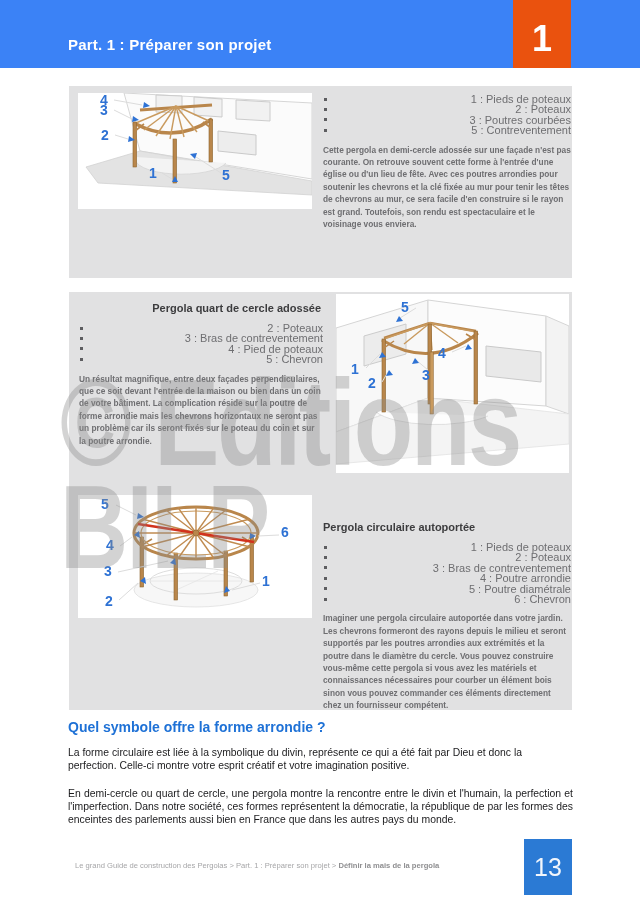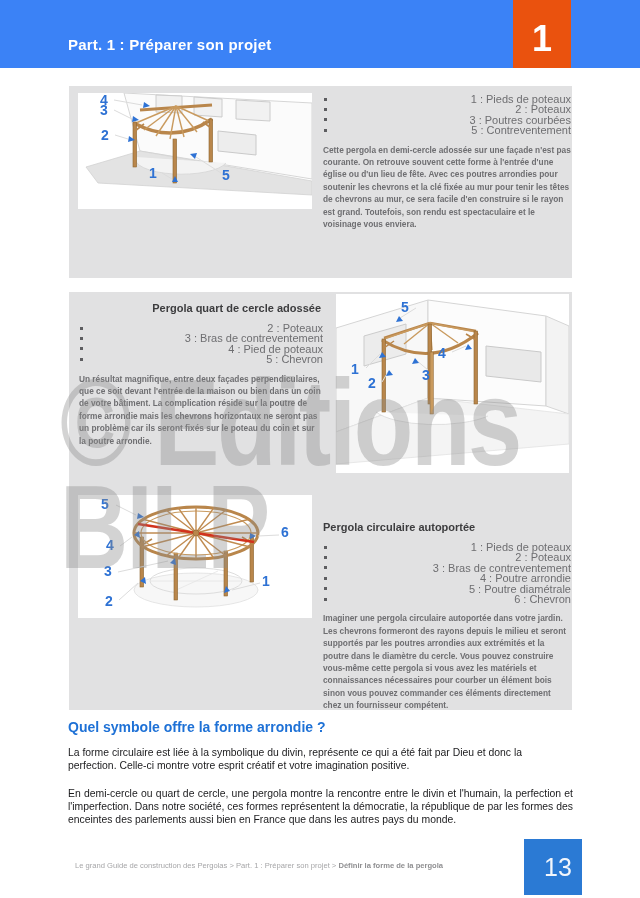--- a/index.html
+++ b/index.html
@@ -50,21 +50,21 @@
   .wm1{left:60px;top:342px;font-size:122px;letter-spacing:-3px;}
   .wm2{left:60px;top:448px;font-size:118px;letter-spacing:-2px;}
   
   .q-head{position:absolute;left:68px;top:719px;width:505px;font-size:14px;font-weight:bold;color:#1e71d6;}
   .q-para1{position:absolute;left:68px;top:737px;width:505px;font-size:10.4px;line-height:12.8px;color:#1b1b1d;}
   .q-para2{position:absolute;left:68px;top:778px;width:505px;font-size:10.4px;line-height:12.8px;color:#1b1b1d;text-align:justify;}
   
   .breadcrumb{position:absolute;left:75px;top:861px;font-size:7.6px;color:#a6a6a8;}
   .breadcrumb b{color:#8f8f91;}
   .page-badge{position:absolute;left:524px;top:839px;width:48px;height:56px;background:#2b7ad4;
-    display:flex;align-items:center;justify-content:center;padding-left:10px;}
+    display:flex;align-items:center;justify-content:center;}
   .page-badge span{color:#f2f6fc;font-size:25px;}
   
   .wood{stroke:#8d6531;}
 </style>
 </head>
 <body>
 
 <div class="page">
 
   <div class="header">
@@ -298,18 +298,18 @@
 
   <div class="watermark">
     <div class="wm-line wm1">© Editions</div>
     <div class="wm-line wm2">BILP</div>
   </div>
 
   <div class="q-head">Quel symbole offre la forme arrondie ?</div>
   <p class="q-para1">La forme circulaire est liée à la symbolique du divin, représente ce qui a été fait par Dieu et donc la perfection. Celle-ci montre votre esprit créatif et votre imagination positive.</p>
   <p class="q-para2">En demi-cercle ou quart de cercle, une pergola montre la rencontre entre le divin et l'humain, la perfection et l'imperfection. Dans notre société, ces formes représentent la démocratie, la république de par les formes des enceintes des parlements aussi bien en France que dans les autres pays du monde.</p>
 
-  <div class="breadcrumb"><span>Le grand Guide de construction des Pergolas &gt; Part. 1 : Préparer son projet &gt; </span><b>Définir la forme de la pergola</b></div>
+  <div class="breadcrumb"><span>Le grand Guide de construction des Pergolas &gt; Part. 1 : Préparer son projet &gt; </span><b>Définir la mais de la pergola</b></div>
   <div class="page-badge">
     <span>13</span>
   </div>
 
 </div>
 
 </body></html>

